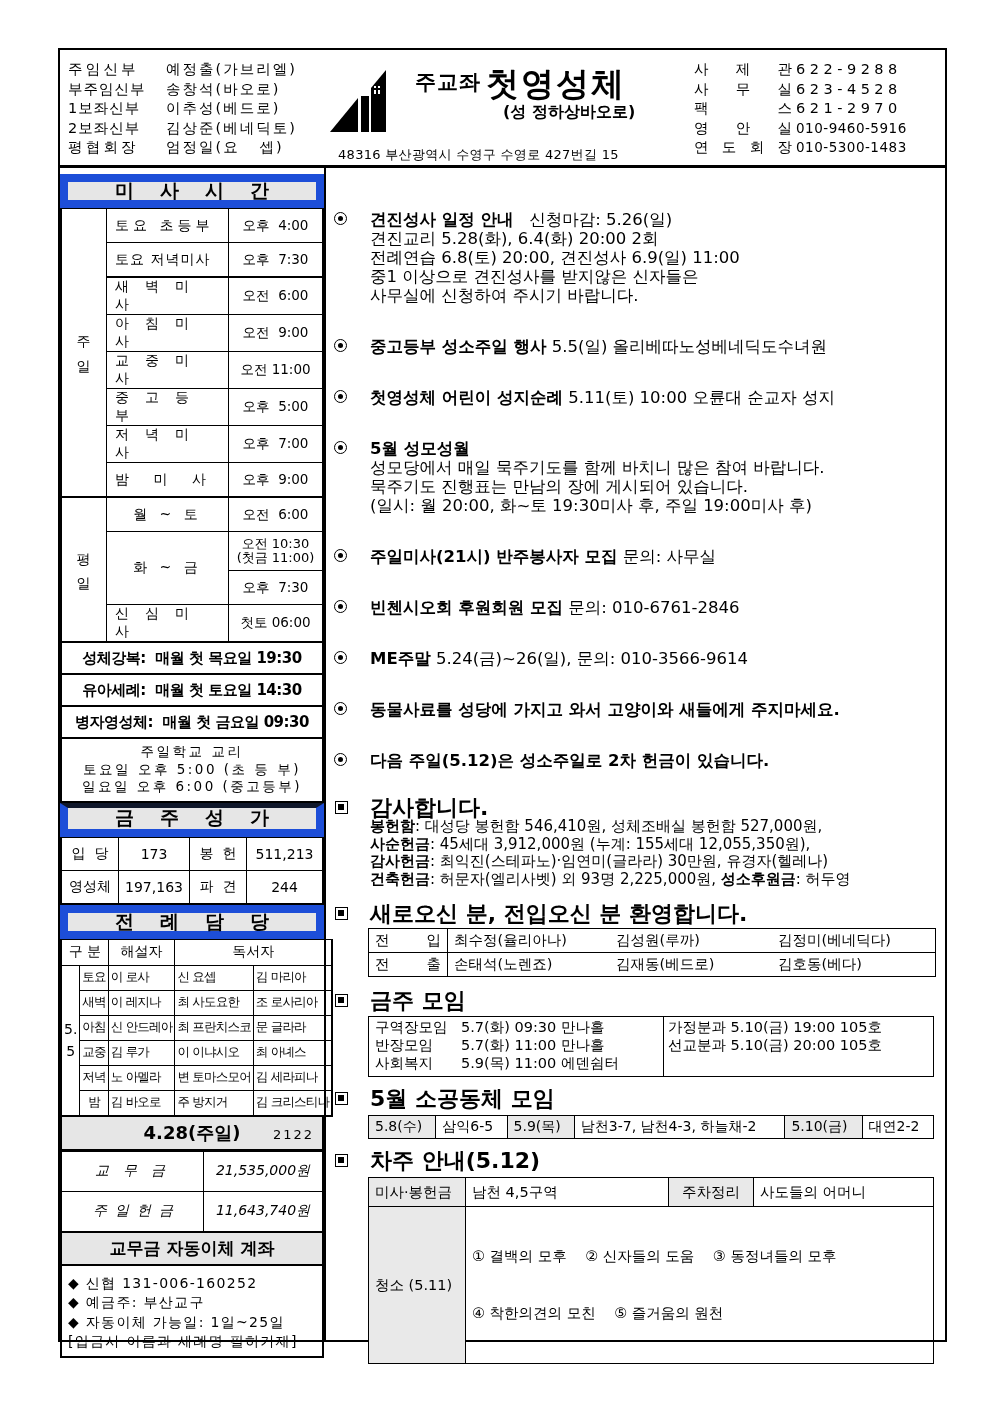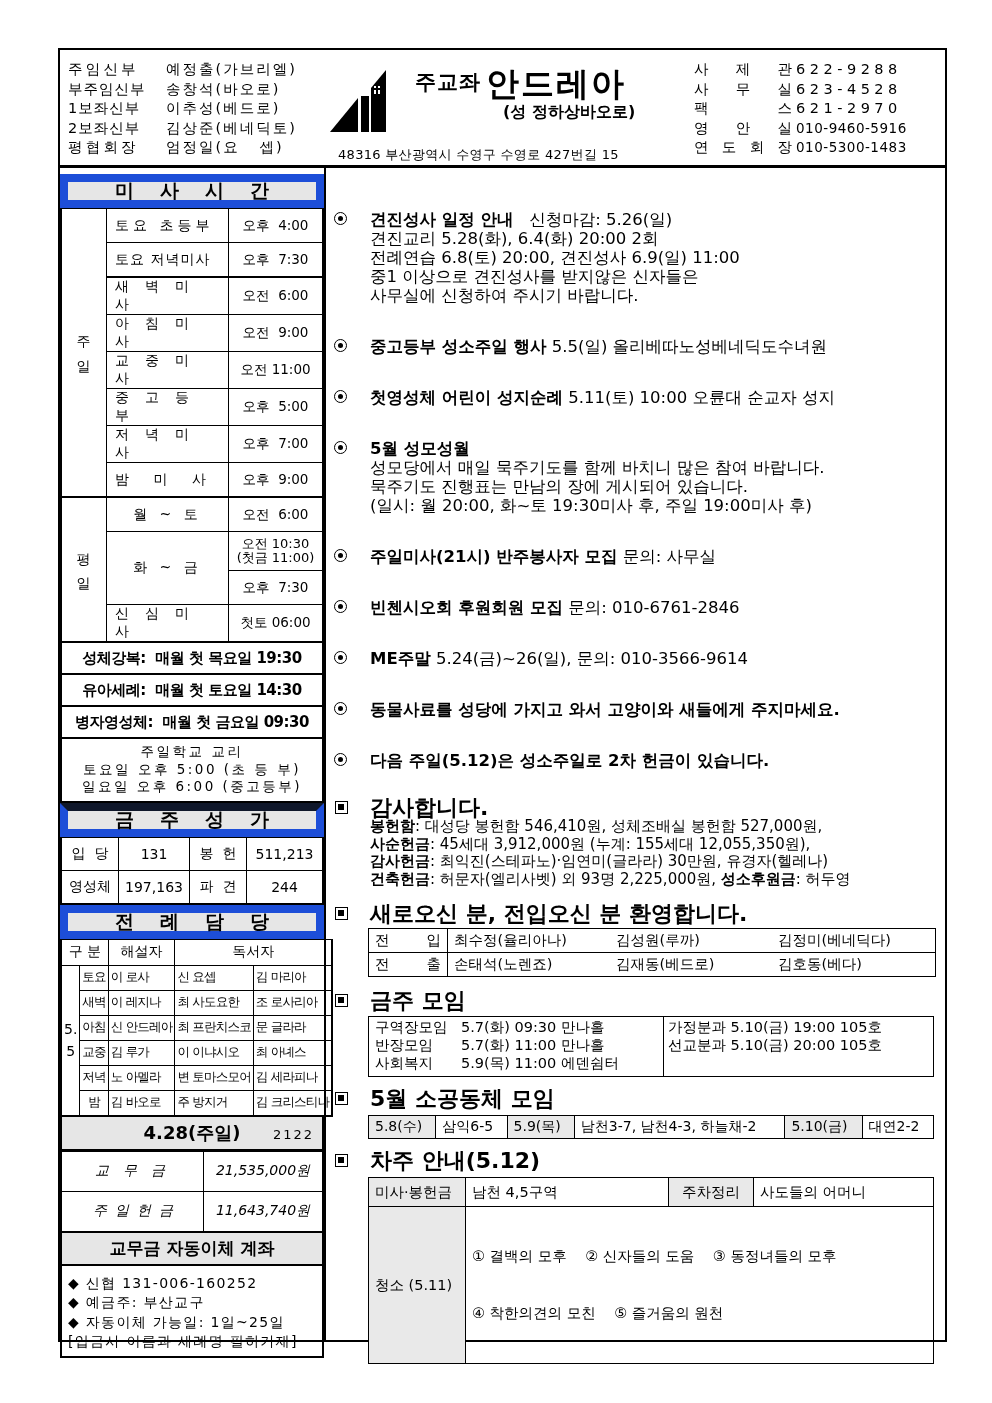--- a/index.html
+++ b/index.html
@@ -96,21 +96,21 @@
       <polygon points="22,66 30,50 30,66" fill="#000"></polygon>
       <rect x="33" y="30" width="8" height="36" fill="#000"></rect>
       <polygon points="43,66 43,22 58,4 58,66" fill="#000"></polygon>
       <rect x="46" y="20" width="6" height="8" fill="#fff"></rect>
       <rect x="48" y="17" width="2" height="14" fill="#000"></rect>
       <rect x="45" y="22" width="8" height="2" fill="#000"></rect>
     </svg>
 
     <div class="title-wrap">
       <span class="title-prefix">주교좌</span>
-      <span class="title-main">안드레아</span>
+      <span class="title-main">첫영성체</span>
     </div>
     <div class="subtitle">(성 정하상바오로)</div>
     <div class="address">48316 부산광역시 수영구 수영로 427번길 15</div>
 
     <div class="contacts">
       <div class="row">
         <span class="lbl">
             <span>사</span>
             <span>제</span>
             <span>관</span>
@@ -216,26 +216,26 @@
     <div class="bold-row" style="white-space:pre">성체강복:  매월 첫 목요일 19:30</div>
     <div class="bold-row" style="white-space:pre">유아세례:  매월 첫 토요일 14:30</div>
     <div class="bold-row" style="white-space:pre">병자영성체:  매월 첫 금요일 09:30</div>
 
     <div class="sunday-school">
       <div>주일학교 교리</div>
       <div>토요일 오후 5:00 (초 등 부)</div>
       <div>일요일 오후 6:00 (중고등부)</div>
     </div>
 
-    <div class="sec-title" style="border-top:8px solid #0f172a">금주성가</div>
+    <div class="sec-title" style="border-top:5px solid #0f172a">금주성가</div>
     <table class="offering">
       <tbody>
           <tr>
         <td style="width:56px;white-space:pre">입  당</td>
-        <td style="width:70px">131</td>
+        <td style="width:70px">173</td>
         <td style="width:56px;white-space:pre">봉  헌</td>
         <td>511,213</td>
       </tr>
       <tr>
         <td>영성체</td>
         <td>197,163</td>
         <td style="white-space:pre">파  견</td>
         <td>244</td>
       </tr>
     </tbody>

